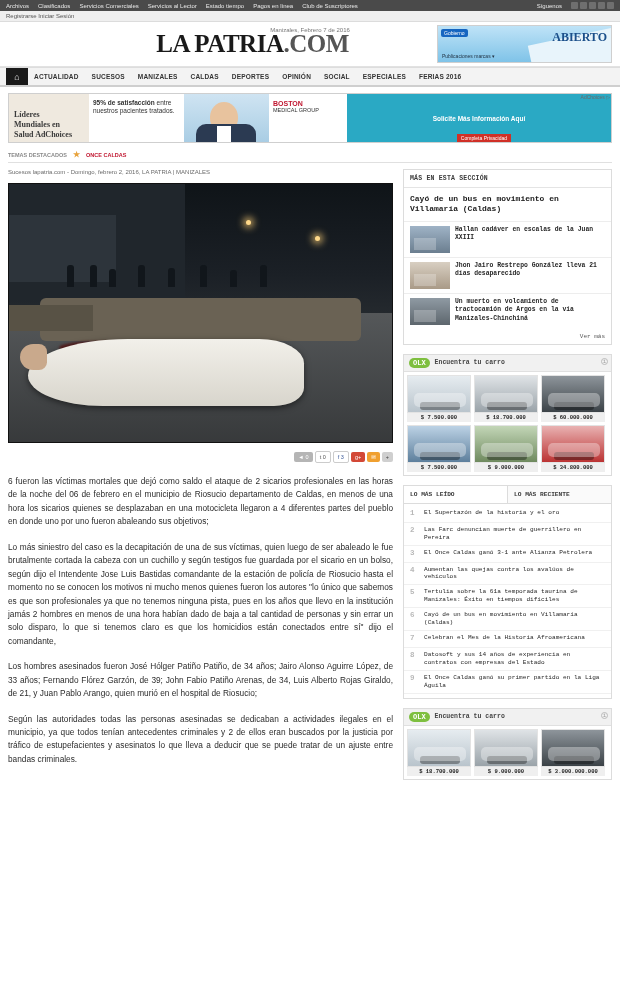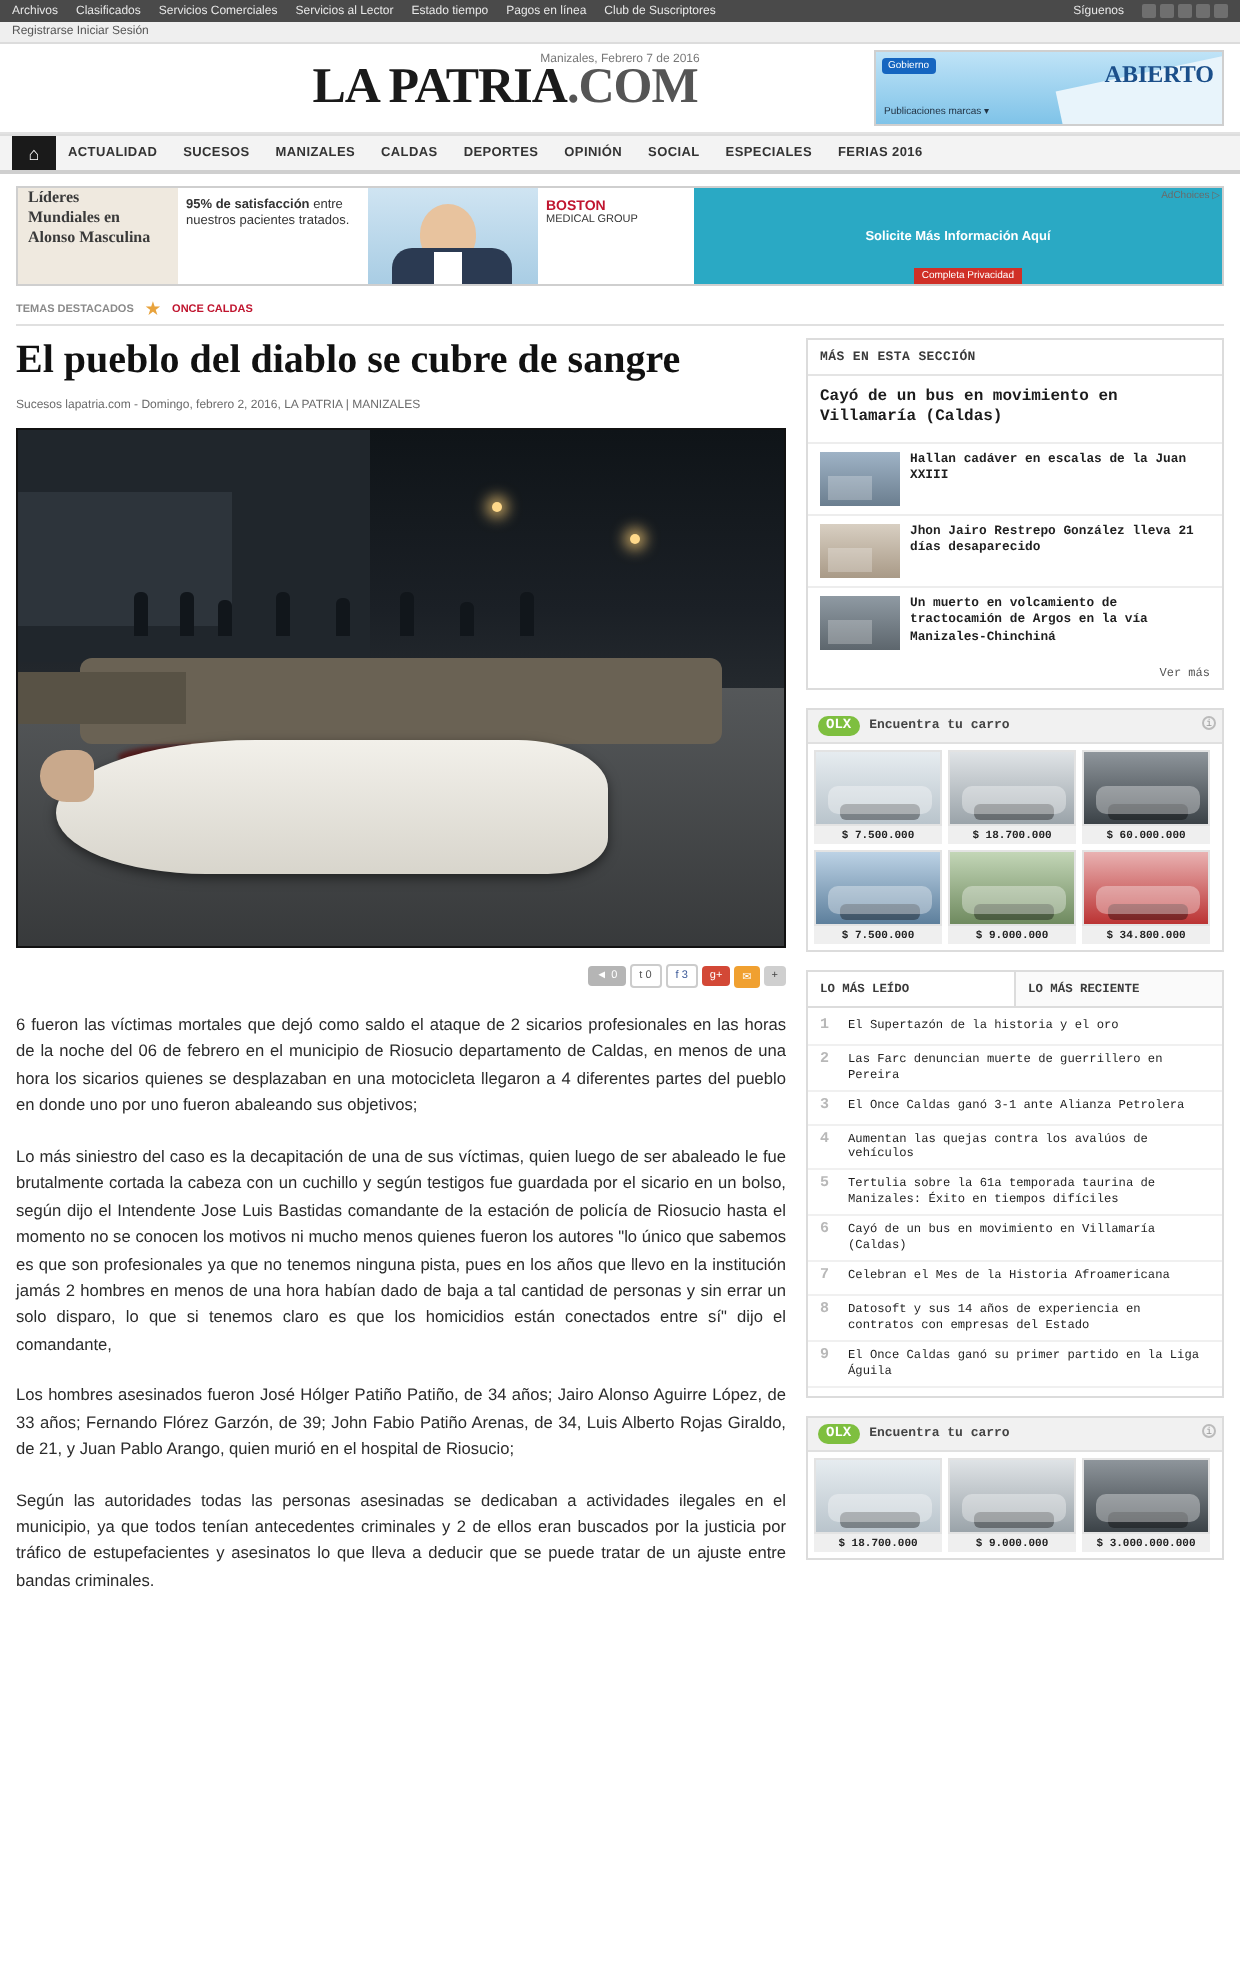--- a/index.html
+++ b/index.html
@@ -64,21 +64,21 @@
     font-size:9px;
   }
   .nav ul { list-style:none; display:flex; margin:0; padding:0 0 0 6px; align-items:center; gap:13px; }
   .nav li { font-size:6.5px; font-weight:bold; color:#333; letter-spacing:0.2px; white-space:nowrap; }
 
   
   .leader {
     margin:6px 8px 0 8px; height:50px; border:1px solid #cfcfcf; background:#fff;
     display:flex; position:relative; overflow:hidden;
   }
-  .leader .lcol1 { width:80px; background:#efe9df; padding:0 5px; }
+  .leader .lcol1 { width:80px; background:#efe9df; padding:16px 5px; }
   .leader .lcol1 b { font-size:8px; color:#3a3a3a; line-height:1.25; display:block; font-family:"Liberation Serif", serif;}
   .leader .lcol2 { width:95px; padding:5px 4px; font-size:6.5px; color:#333; line-height:1.3; }
   .leader .lphoto { width:85px; background:linear-gradient(#cfe4f2,#a9cde4); position:relative; }
   .leader .lphoto .head { position:absolute; left:26px; top:8px; width:28px; height:30px; border-radius:50% 50% 45% 45%; background:#e8c39e; }
   .leader .lphoto .body { position:absolute; left:12px; bottom:0; width:60px; height:18px; background:#2b3a52; border-radius:10px 10px 0 0; }
   .leader .lphoto .shirt { position:absolute; left:33px; bottom:0; width:14px; height:16px; background:#fff; }
   .leader .lcol3 { width:78px; padding:6px 4px; font-size:5.5px; color:#333; }
   .leader .lcol3 .logo { font-weight:bold; color:#0b3d91; font-size:7px; }
   .leader .lcol3 .logo span { color:#c0152f; }
   .leader .lcta { flex:1; background:#2aa9c4; color:#fff; display:flex; align-items:center; justify-content:center; text-align:center; font-size:6.5px; font-weight:bold; padding:3px; }
@@ -242,21 +242,21 @@
       <li>ESPECIALES</li>
       <li>FERIAS 2016</li>
     </ul>
   </div>
 
   <div class="leader">
     <div class="adchoice">AdChoices ▷</div>
     <div class="lcol1">
       <b>Líderes</b>
       <b>Mundiales en</b>
-      <b>Alonso Masculina</b>
+      <b>Salud AdChoices</b>
     </div>
     <div class="lcol2">
       <b>95% de satisfacción</b>
       <span>entre nuestros pacientes tratados.</span>
     </div>
     <div class="lphoto">
       <div class="head"></div>
       <div class="body"></div>
       <div class="shirt"></div>
     </div>
@@ -270,21 +270,20 @@
 
   <div class="destacados">
     <span>TEMAS DESTACADOS</span>
     <span class="star">★</span>
     <span class="tag">ONCE CALDAS</span>
   </div>
 
   <div class="cols">
 
     <div class="main">
-      <h1 class="headline">El pueblo del diablo se cubre de sangre</h1>
       <div class="byline">Sucesos lapatria.com - Domingo, febrero 2, 2016, LA PATRIA | MANIZALES</div>
 
       <div class="photo">
         <div class="sky"></div>
         <div class="wall"></div>
         <div class="wall2"></div>
         <div class="road"></div>
         <div class="curb"></div>
         <div class="curb2"></div>
         <div class="figs">

